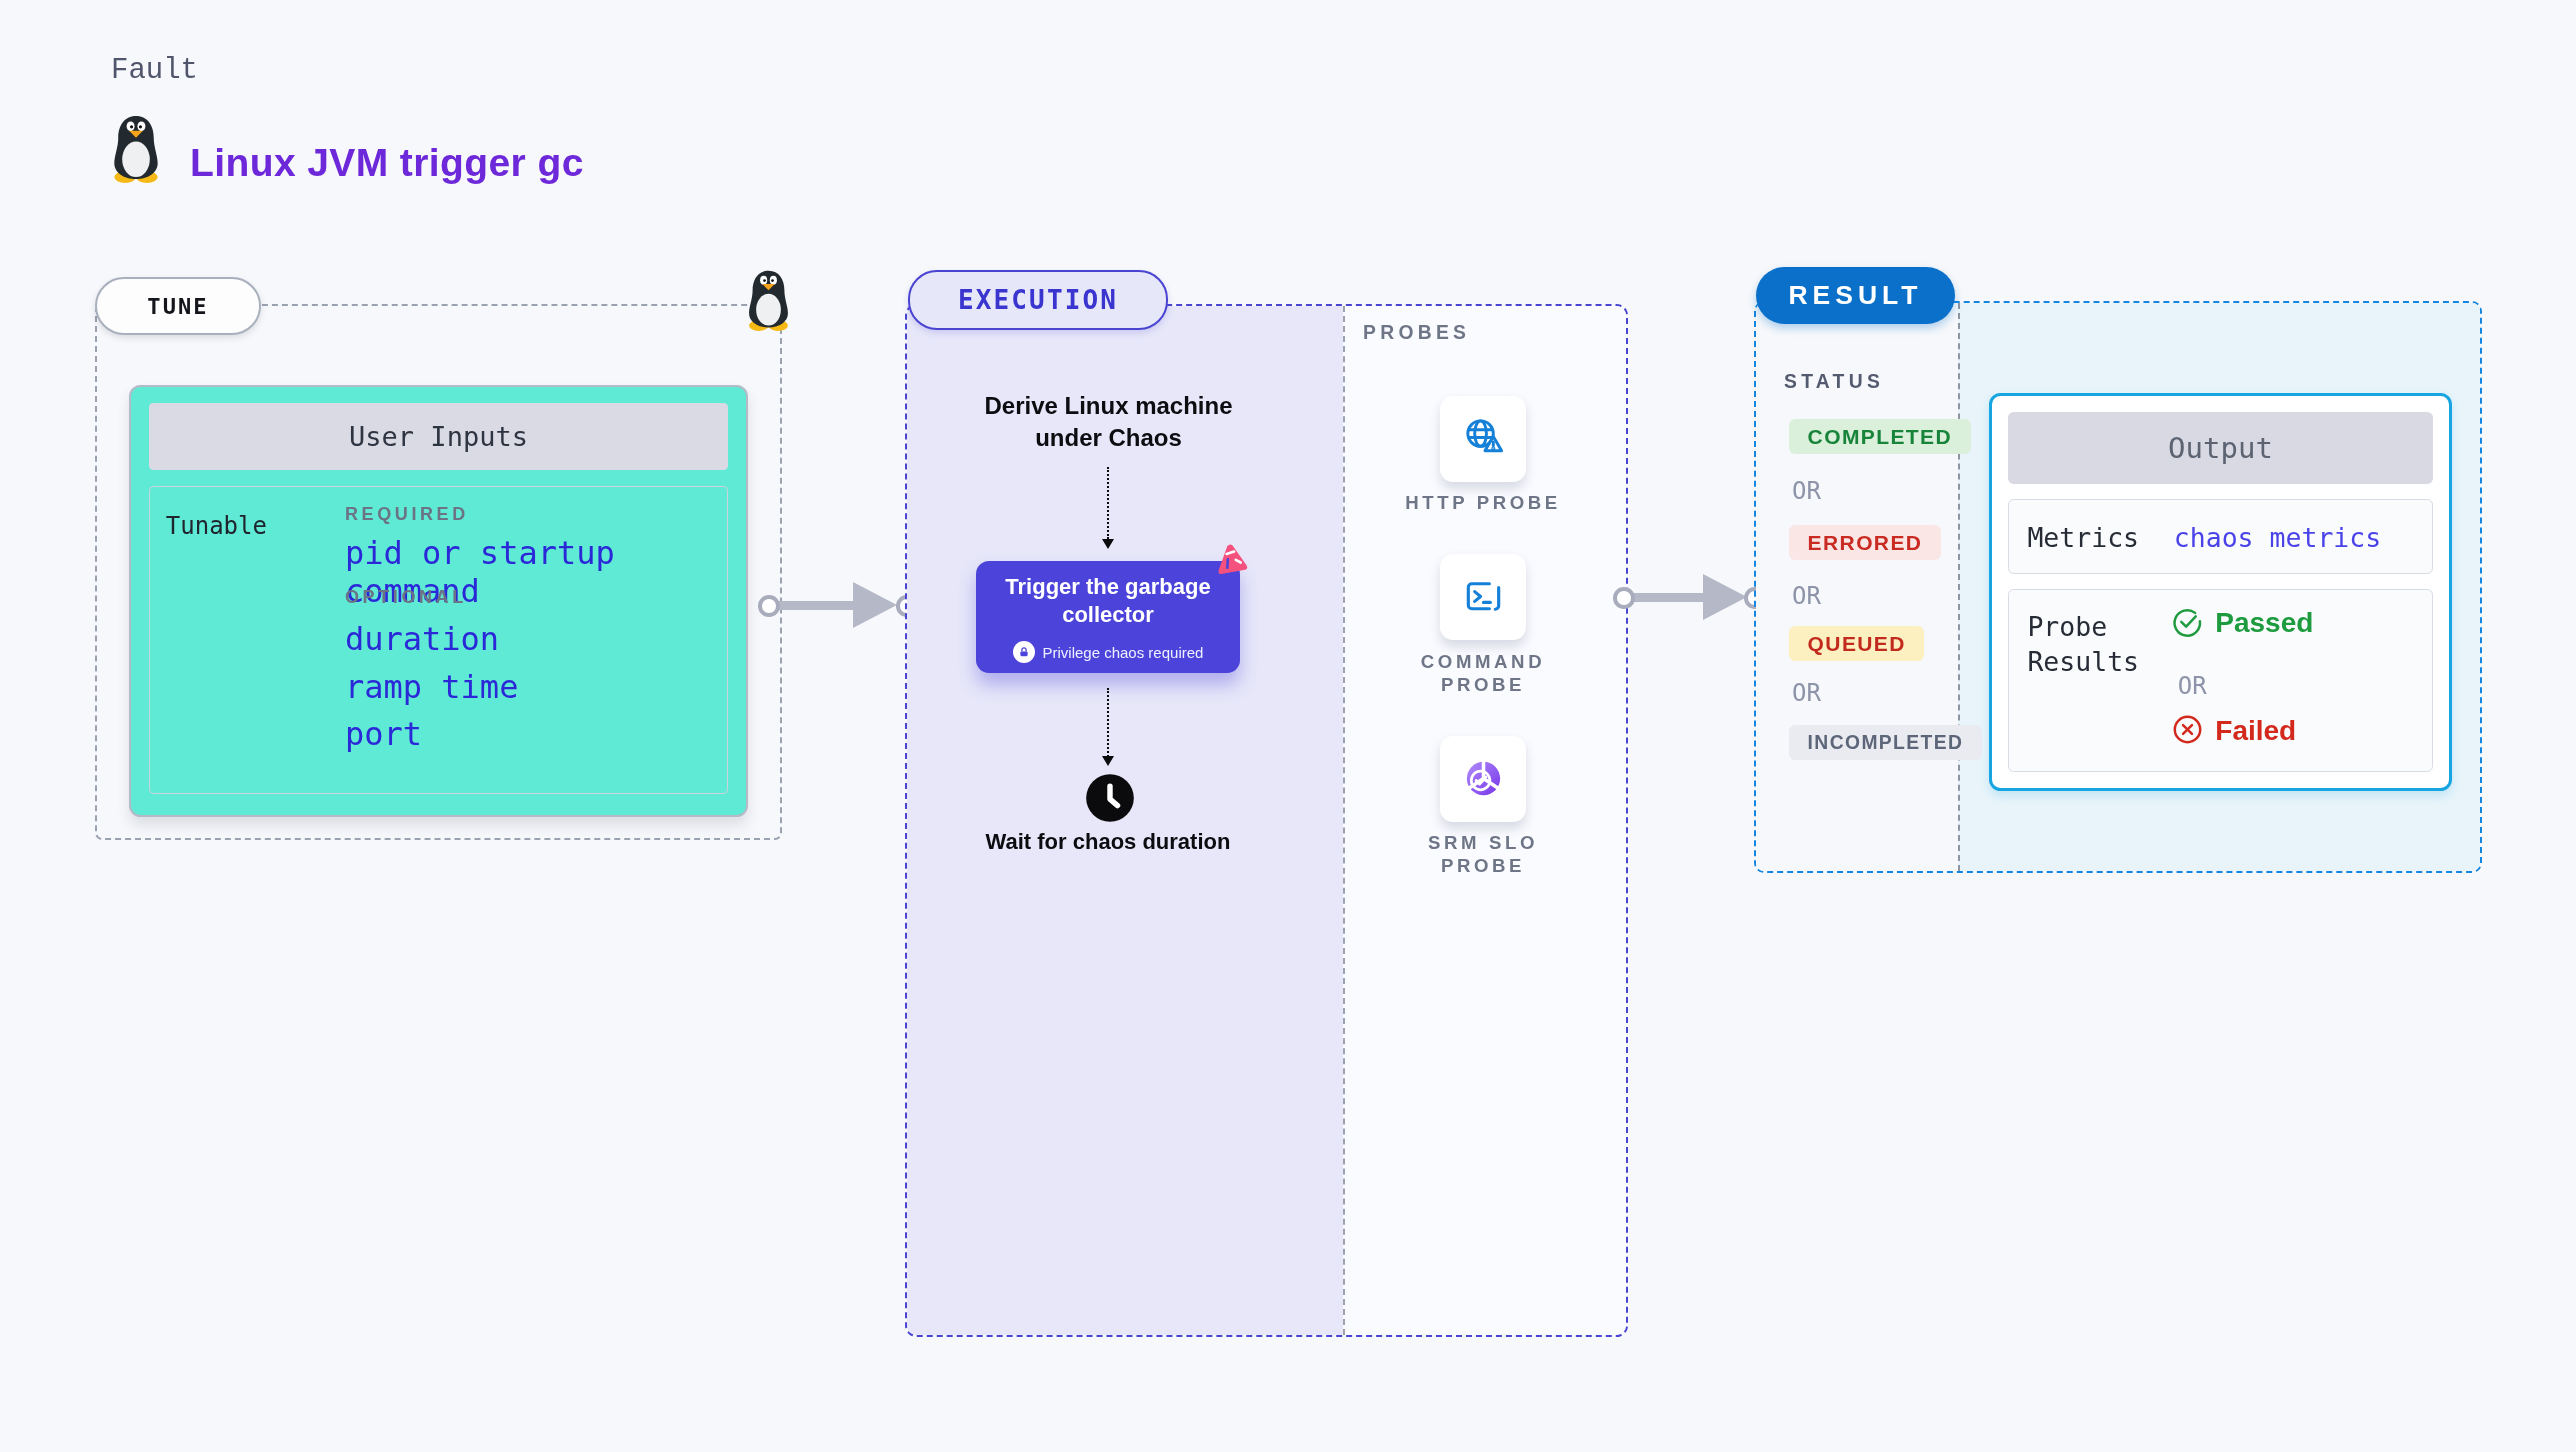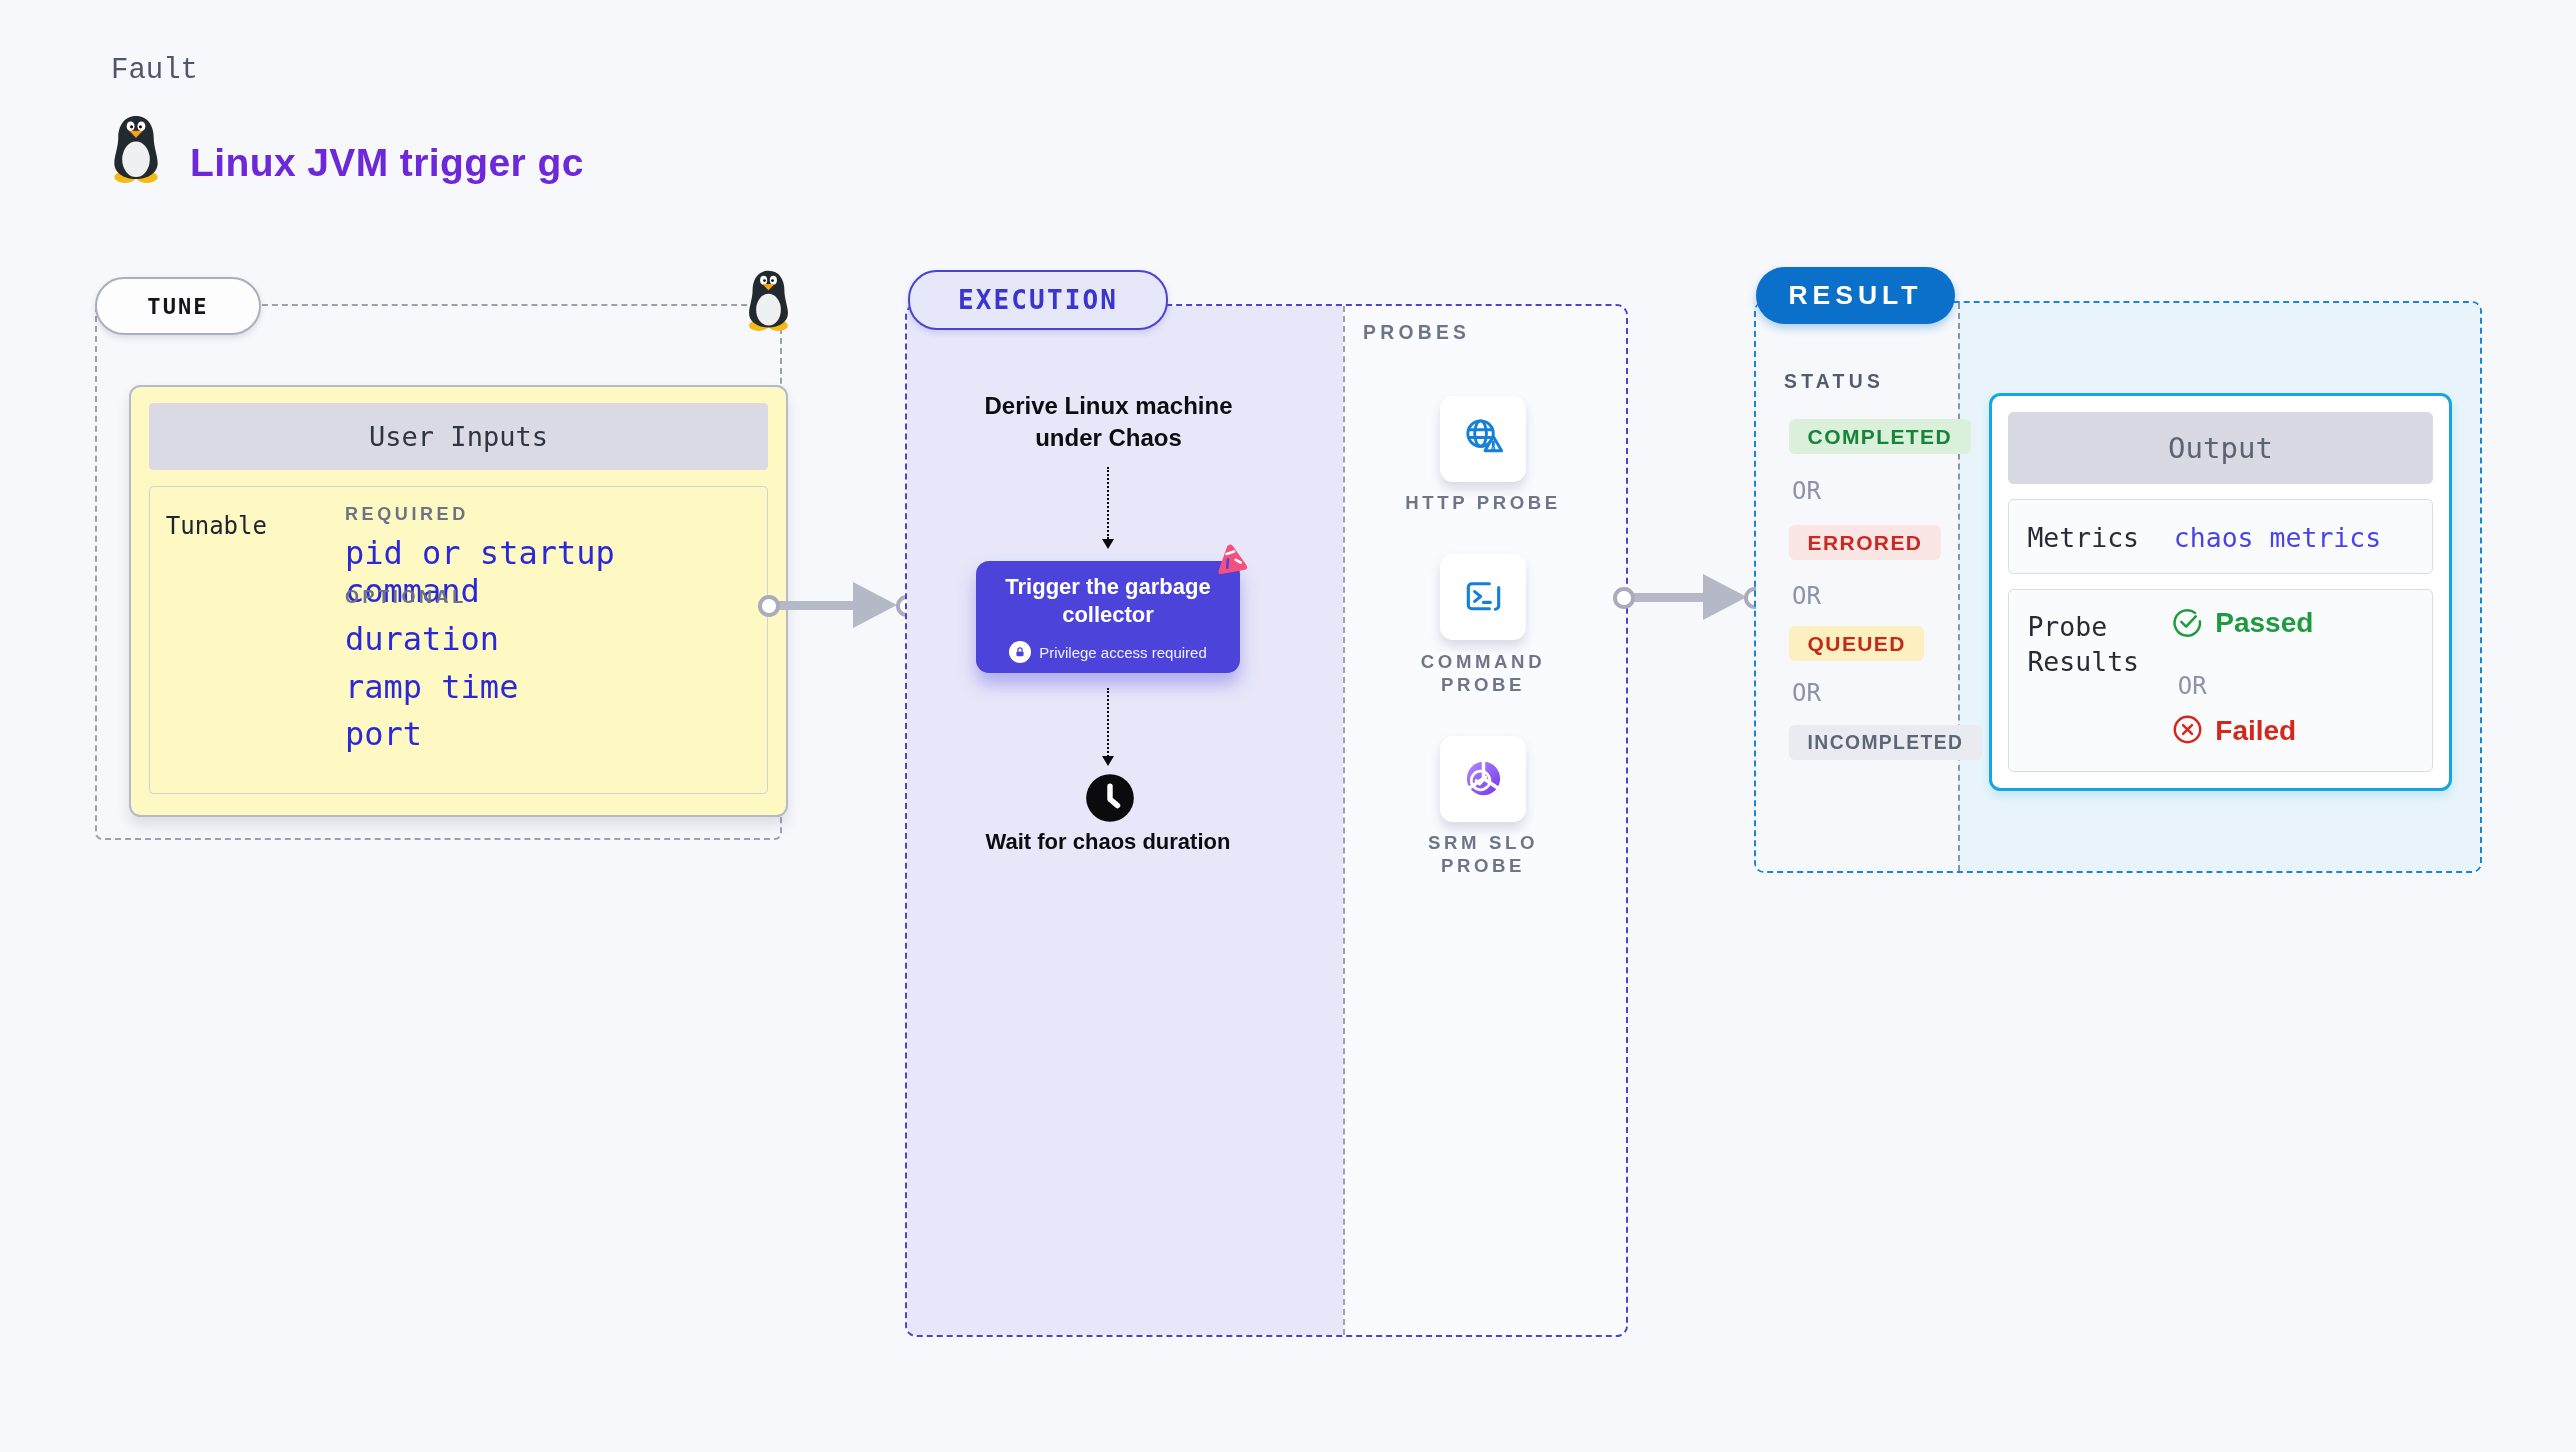--- a/index.html
+++ b/index.html
@@ -13,22 +13,22 @@
   .kicker{left:111px;top:54px;font-family:Liberation Mono, monospace;font-size:29px;color:#4f556a;}
   .title-row{left:106px;top:113px;display:flex;align-items:center;gap:24px;}
   .page-title{font-size:39px;font-weight:700;color:#6d28d9;letter-spacing:0.4px;margin-top:28px;}
 
   
   .tune-box{left:95px;top:304px;width:683px;height:532px;border:2.1px dashed #9aa2b0;border-radius:7.2px;}
   .tune-pill{left:95px;top:277px;width:162px;height:54px;background:#fdfdfe;border:2.1px solid #a9b0bd;
              border-radius:29px;box-shadow:0 2.9px 6.4px rgba(25,30,50,.12);
              font-family:"DejaVu Sans Mono",monospace;font-weight:700;font-size:22px;color:#14161c;letter-spacing:2.1px;}
   .tux-small{left:742px;top:269px;}
-  .ui-card{left:129px;top:385px;width:615px;height:428px;background:#fef9c3;border:2.9px solid #b4bac7;
-           border-radius:11.5px;box-shadow:0 8.6px 13px rgba(40,50,80,.12);padding-left:40px;}
+  .ui-card{left:129px;top:385px;width:615px;height:428px;background:#5eead4;border:2.9px solid #b4bac7;
+           border-radius:11.5px;box-shadow:0 8.6px 13px rgba(40,50,80,.12);}
   .ui-card-header{left:18px;right:18px;top:15.8px;height:67px;background:#d9dae3;border-radius:4.3px;
                   font-family:"DejaVu Sans Mono",monospace;font-size:27px;color:#2e3442;}
   .ui-card-body{left:18px;right:18px;top:99px;bottom:21.5px;border:1.4px solid #ced2dc;border-radius:4.3px;}
   .tunable{left:15.8px;top:25px;font-family:"DejaVu Sans Mono",monospace;font-size:24px;color:#20242e;}
   .cat-label{font-size:18px;letter-spacing:3.6px;font-weight:700;color:#6b7384;}
   .param{font-family:"DejaVu Sans Mono",monospace;font-size:32px;color:#2b28d7;}
   .req-label{left:195px;top:17px;}  .req-param{left:195px;top:47px;}
   .opt-label{left:195px;top:100px;} .opt-0{left:195px;top:133px;}
   .opt-1{left:195px;top:181px;}     .opt-2{left:195px;top:228px;}
 
@@ -174,21 +174,21 @@
 
   <div class="abs trigger-btn">
     <div class="abs trigger-title">Trigger the garbage collector</div>
     <div class="abs priv-row">
       <span class="lock-circle flexc">
         <svg width="12" height="12" viewBox="0 0 20 20">
           <rect x="4" y="9" width="12" height="8" rx="1.8" fill="#4c44da"></rect>
           <path d="M6.5 9 V6.5 a3.5 3.5 0 0 1 7 0 V9" fill="none" stroke="#4c44da" stroke-width="2.2"></path>
         </svg>
       </span>
-      <span class="priv-text">Privilege access required</span>
+      <span class="priv-text">Privilege chaos required</span>
     </div>
   </div>
   <div class="abs chaos-pin">
     <svg width="37" height="37" viewBox="0 0 48 48">
       <path d="M22 5 Q27 1 30 7 L44 32 Q47 38 40 38 L12 40 Q5 41 8 34 Z" fill="#f4517f"></path>
       <path d="M20 15 L30 13" stroke="#fff" stroke-width="3.4" stroke-linecap="round"></path>
       <path d="M31 24 L37 28" stroke="#fff" stroke-width="3.4" stroke-linecap="round"></path>
       <path d="M21 22 L19 33" stroke="#4c44da" stroke-width="3.4" stroke-linecap="round"></path>
     </svg>
   </div>

